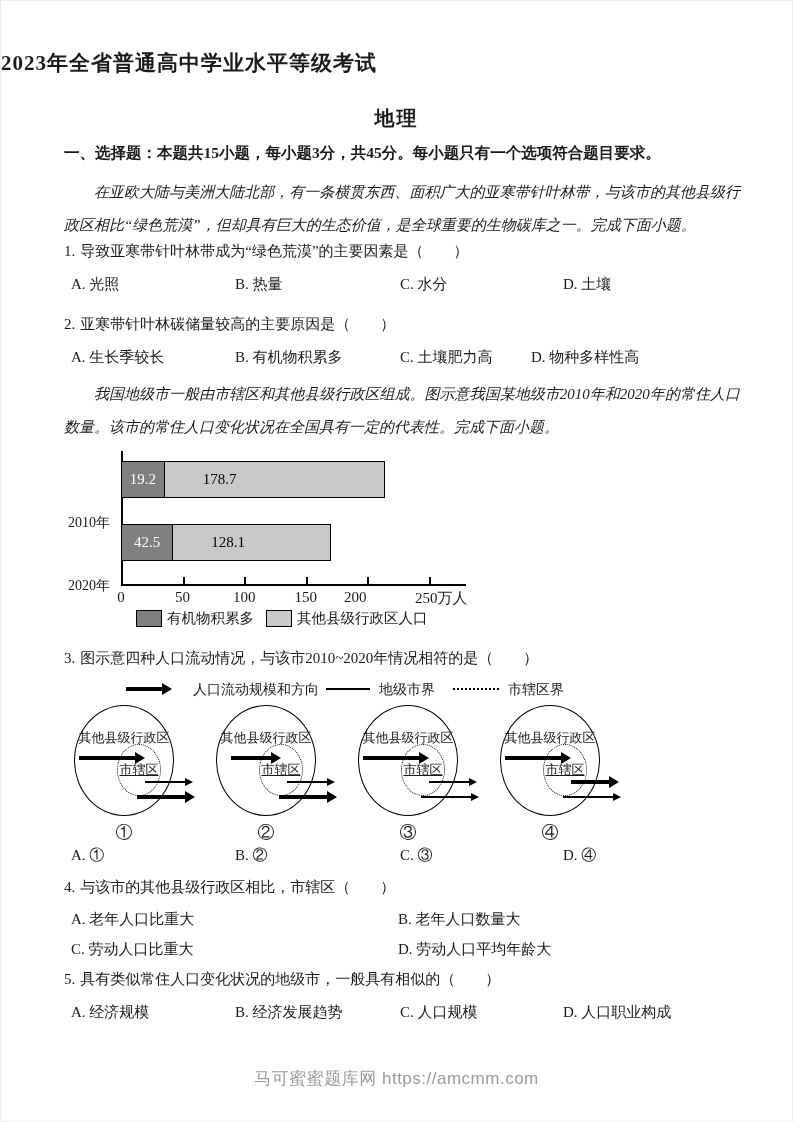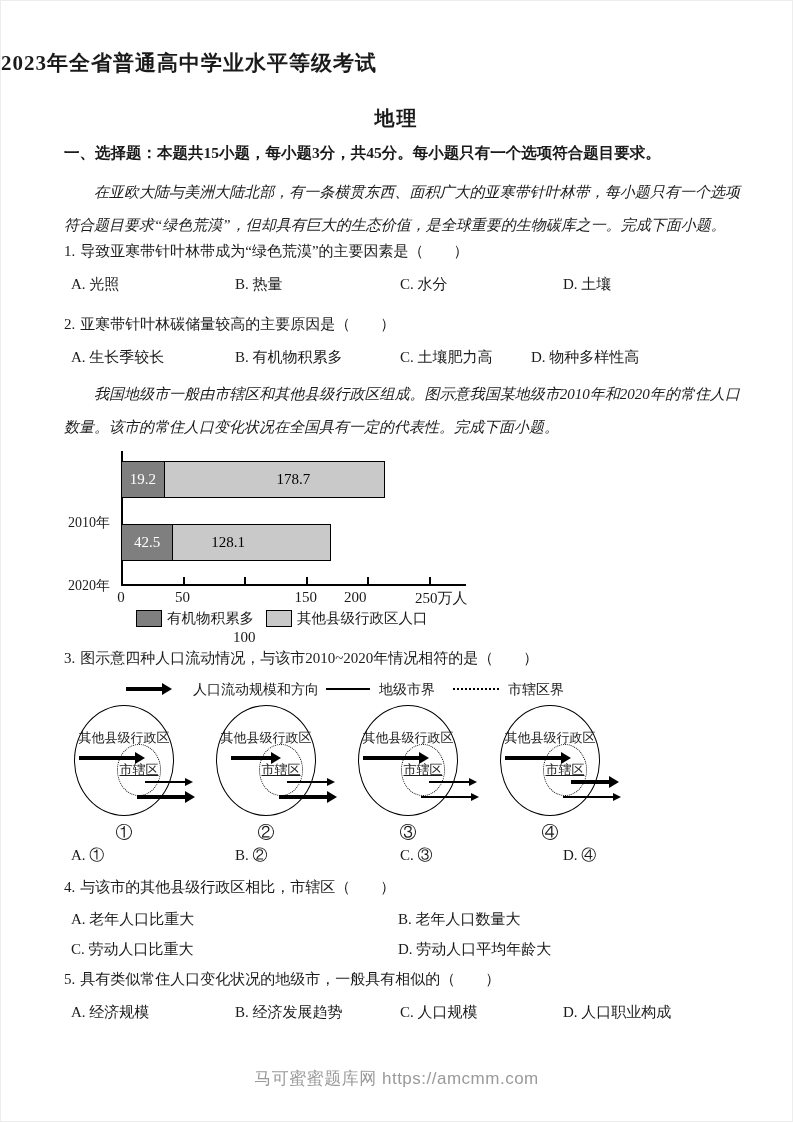--- a/index.html
+++ b/index.html
@@ -48,21 +48,21 @@
 </style>
 </head>
 <body>
 
 <div class="page">
 
   <div class="abs title">2023年全省普通高中学业水平等级考试</div>
   <div class="abs subject">地理</div>
   <div class="abs section-header">一、选择题：本题共15小题，每小题3分，共45分。每小题只有一个选项符合题目要求。</div>
 
-  <p class="abs material" style="top:160px">在亚欧大陆与美洲大陆北部，有一条横贯东西、面积广大的亚寒带针叶林带，每小题只有一个选项符合题目要求“绿色荒漠”，但却具有巨大的生态价值，是全球重要的生物碳库之一。完成下面小题。</p>
+  <p class="abs material" style="top:160px">在亚欧大陆与美洲大陆北部，有一条横贯东西、面积广大的亚寒带针叶林带，与该市的其他县级行政区相比“绿色荒漠”，但却具有巨大的生态价值，是全球重要的生物碳库之一。完成下面小题。</p>
 
   <div class="abs stem" style="top:241px">
     <span class="qnum">1.</span><span>导致亚寒带针叶林带成为“绿色荒漠”的主要因素是（　　）</span>
   </div>
   <div class="abs" style="top:274px;left:0;width:793px;height:22px">
     <span class="opt" style="left:70px">A. 光照</span>
     <span class="opt" style="left:234px">B. 热量</span>
     <span class="opt" style="left:399px">C. 水分</span>
     <span class="opt" style="left:562px">D. 土壤</span>
   </div>
@@ -77,30 +77,30 @@
     <span class="opt" style="left:530px">D. 物种多样性高</span>
   </div>
 
   <p class="abs material" style="top:362px">我国地级市一般由市辖区和其他县级行政区组成。图示意我国某地级市2010年和2020年的常住人口数量。该市的常住人口变化状况在全国具有一定的代表性。完成下面小题。</p>
 
   <div class="abs" id="chart">
       <div class="axis" style="left: 60px; top: 2px; width: 2px; height: 135px;"></div>
       <div class="axis" style="left: 60px; top: 135px; width: 345px; height: 2px;"></div>
       <div class="rowlabel" style="left: 0px; top: 21px;">2010年</div>
       <div class="seg" style="left: 60px; top: 12px; width: 43.8592px; background: rgb(127, 127, 127); color: rgb(255, 255, 255); text-align: center; padding-left: 0px;">19.2</div>
-      <div class="seg" style="left: 102.859px; top: 12px; width: 221.158px; background: rgb(201, 201, 201); color: rgb(0, 0, 0); text-align: center; padding-left: 38px;">178.7</div>
+      <div class="seg" style="left: 102.859px; top: 12px; width: 221.158px; background: rgb(201, 201, 201); color: rgb(0, 0, 0); text-align: left; padding-left: 38px;">178.7</div>
       <div class="rowlabel" style="left: 0px; top: 84px;">2020年</div>
       <div class="seg" style="left: 60px; top: 75px; width: 52.36px; background: rgb(127, 127, 127); color: rgb(255, 255, 255); text-align: center; padding-left: 0px;">42.5</div>
       <div class="seg" style="left: 111.36px; top: 75px; width: 158.819px; background: rgb(201, 201, 201); color: rgb(0, 0, 0); text-align: left; padding-left: 38px;">128.1</div>
       <div class="tick" style="left: 60px; top: 128px;"></div>
       <div class="ticklabel" style="left: 30px; top: 140px; width: 60px; text-align: center;">0</div>
       <div class="tick" style="left: 121.6px; top: 128px;"></div>
       <div class="ticklabel" style="left: 91.6px; top: 140px; width: 60px; text-align: center;">50</div>
       <div class="tick" style="left: 183.2px; top: 128px;"></div>
-      <div class="ticklabel" style="left: 153.2px; top: 140px; width: 60px; text-align: center; margin-top: 40px;">100</div>
+      <div class="ticklabel" style="left: 153.2px; top: 140px; width: 60px; text-align: center;">100</div>
       <div class="tick" style="left: 244.8px; top: 128px;"></div>
       <div class="ticklabel" style="left: 214.8px; top: 140px; width: 60px; text-align: center;">150</div>
       <div class="tick" style="left: 306.4px; top: 128px;"></div>
       <div class="ticklabel" style="left: 283px; top: 140px; width: 60px; text-align: left;">200</div>
       <div class="tick" style="left: 368px; top: 128px;"></div>
       <div class="ticklabel" style="left: 354px; top: 140px;">250万人</div>
       <div class="lgd-swatch" style="left: 75px; top: 161px; background: rgb(127, 127, 127);"></div>
       <div class="lgd-label" style="left: 106px; top: 160px;">有机物积累多</div>
       <div class="lgd-swatch" style="left: 205px; top: 161px; background: rgb(201, 201, 201);"></div>
       <div class="lgd-label" style="left: 236px; top: 160px;">其他县级行政区人口</div>

